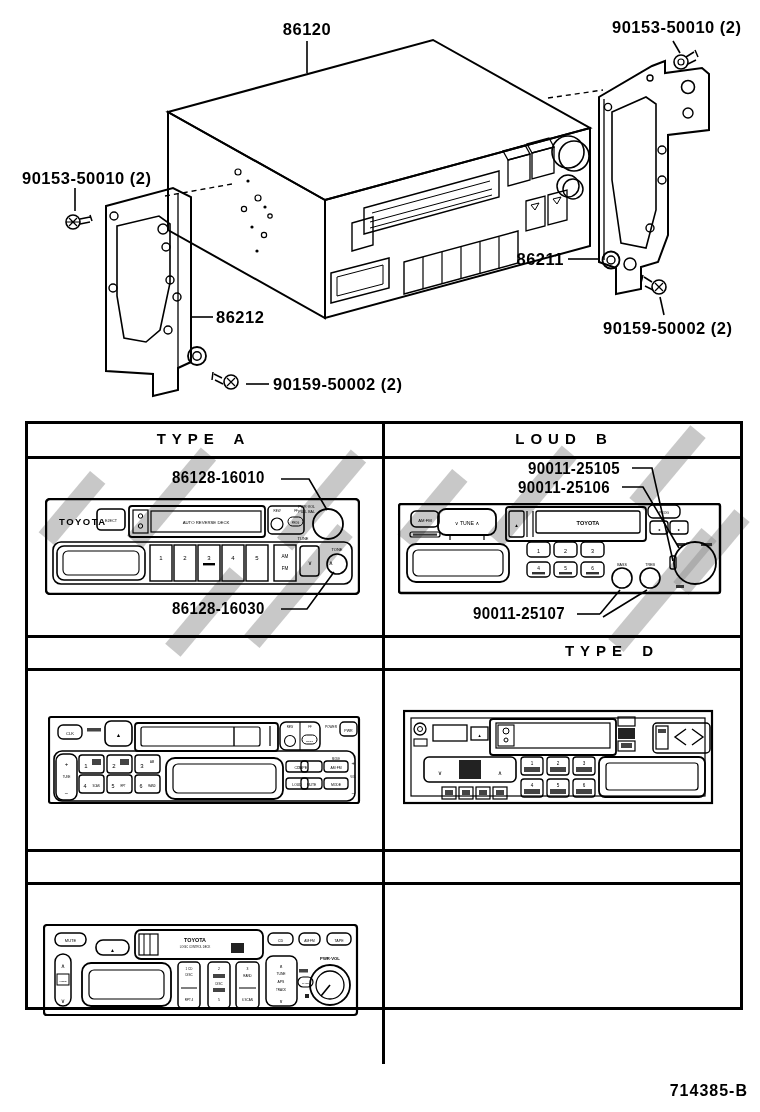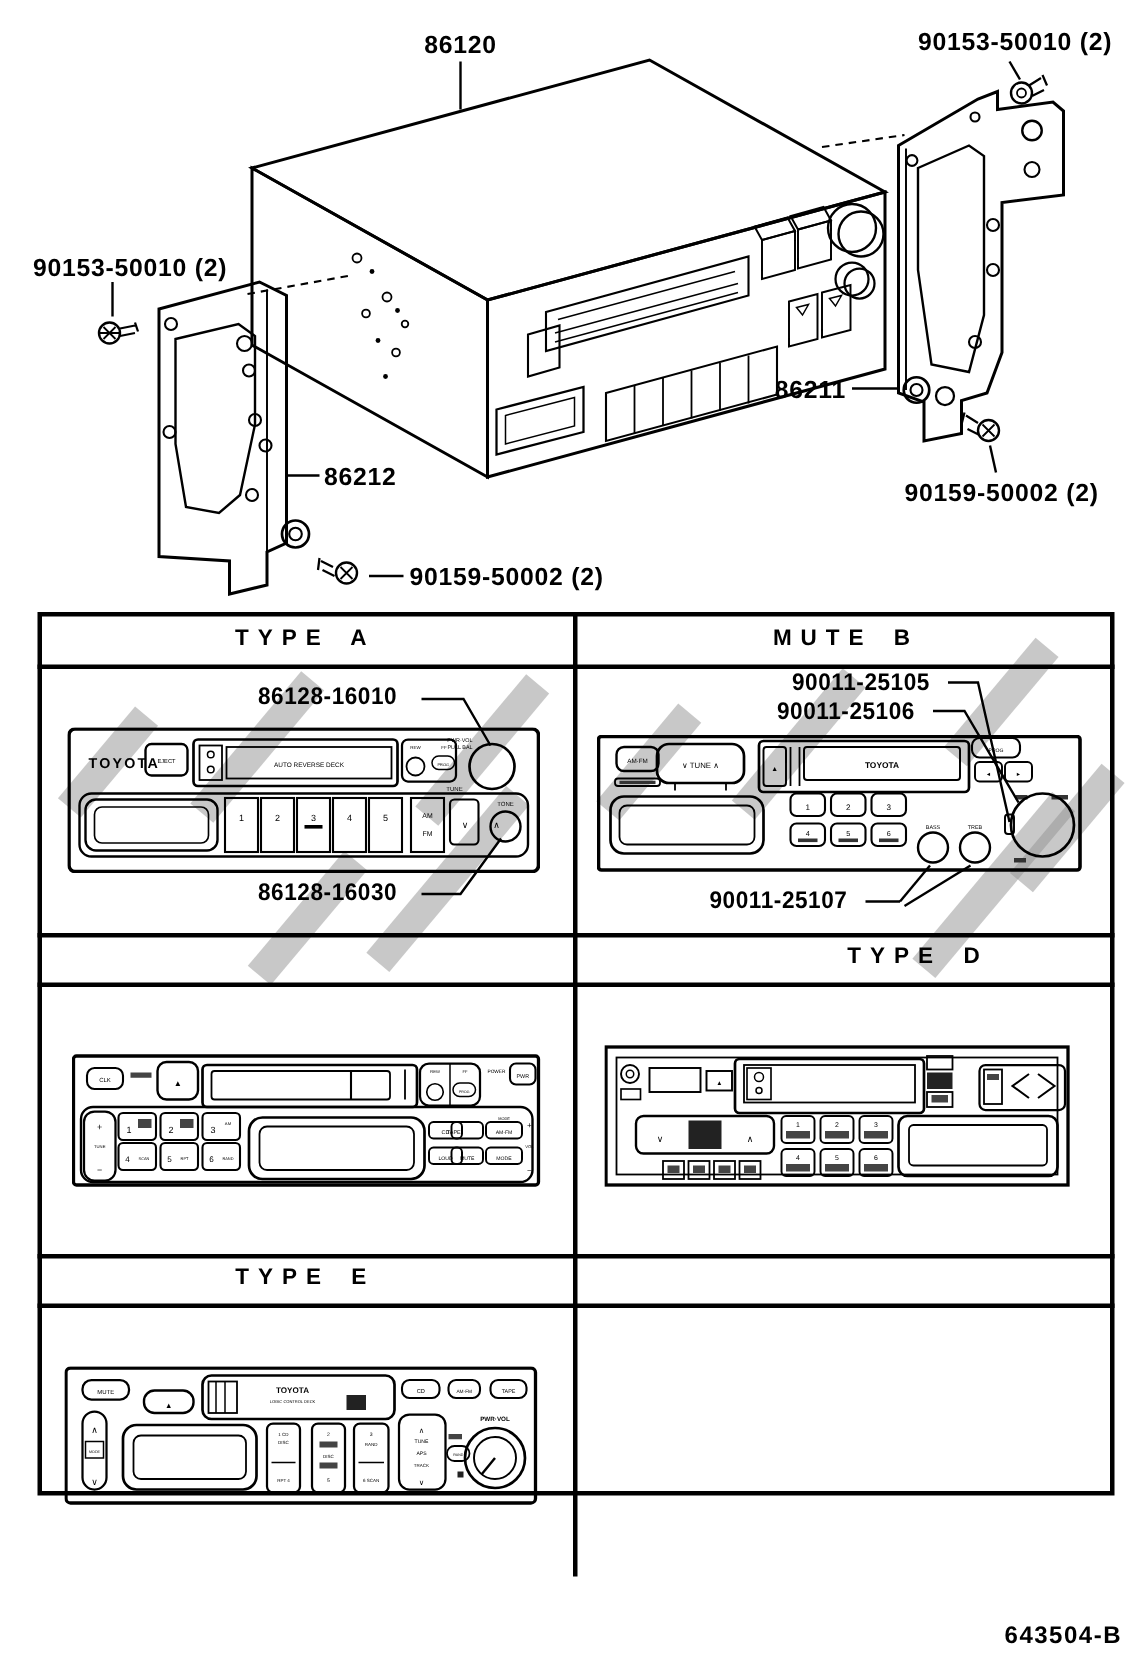--- a/index.html
+++ b/index.html
@@ -2,21 +2,21 @@
 <html><head>
 <meta charset="utf-8">
 <style>
   html,body{margin:0;padding:0;background:#fff;}
   .page{position:relative;width:760px;height:1112px;background:#fff;overflow:hidden;
         font-family:"Liberation Sans",sans-serif;color:#000;padding-left:10px;}
   svg text{font-family:"Liberation Sans",sans-serif;fill:#000;}
   .ink{stroke:#000;fill:none;}
   .plabel{font-size:16.5px;font-weight:bold;letter-spacing:.5px;}
   .wm{position:absolute;background:rgba(145,145,145,.5);height:20px;}
-  .tbl{position:absolute;left:25px;top:408px;width:718px;height:589px;}
+  .tbl{position:absolute;left:25px;top:421px;width:718px;height:589px;}
   .tbl .oborder{position:absolute;inset:0;border:3px solid #000;pointer-events:none;}
   .vline{position:absolute;left:357px;top:0;width:3px;height:643px;background:#000;}
   .hline{position:absolute;left:0;width:718px;height:3px;background:#000;}
   .hdr{position:absolute;height:26px;font-size:15px;font-weight:bold;letter-spacing:6px;
        word-spacing:4px;text-align:center;line-height:26px;}
   .pnum{position:absolute;font-size:16px;font-weight:bold;letter-spacing:.4px;
         transform:scaleX(.94);transform-origin:left;white-space:nowrap;}
   .facesvg{position:absolute;}
   .leads{position:absolute;left:0;top:0;pointer-events:none;}
   .code{position:absolute;left:600px;top:1082px;width:148px;text-align:right;
@@ -181,23 +181,22 @@
   <div class="tbl">
     <div class="oborder"></div>
     <div class="vline"></div>
     <div class="hline" style="top:35px;"></div>
     <div class="hline" style="top:214px;"></div>
     <div class="hline" style="top:247px;"></div>
     <div class="hline" style="top:428px;"></div>
     <div class="hline" style="top:461px;"></div>
 
     <div class="hdr" style="left:0;top:5px;width:357px;">TYPE  A</div>
-    <div class="hdr" style="left:360px;top:5px;width:358px;">MUTE  B</div>
+    <div class="hdr" style="left:360px;top:5px;width:358px;">LOUD  B</div>
     <div class="hdr" style="left:360px;top:217px;width:358px;margin-left:48px;">TYPE  D</div>
-    <div class="hdr" style="left:0;top:431px;width:357px;">TYPE  E</div>
 
     <div class="pnum" style="left:147px;top:48px;">86128-16010</div>
     <div class="pnum" style="left:147px;top:179px;">86128-16030</div>
     <div class="pnum" style="left:503px;top:39px;">90011-25105</div>
     <div class="pnum" style="left:493px;top:58px;">90011-25106</div>
     <div class="pnum" style="left:448px;top:184px;">90011-25107</div>
 
     <svg class="facesvg" style="left:20px;top:77px;" width="315" height="97" viewBox="0 0 315 97">
       <rect class="ink" stroke-width="2.4" x="1" y="1" width="313" height="95" rx="4"></rect>
       <text x="14" y="27" font-size="9.5" font-weight="bold" letter-spacing="1.5">TOYOTA</text>
@@ -580,14 +579,14 @@
       <path class="ink" stroke-width="1.6" d="M256,58 L284,58 L302,89"></path>
       <path class="ink" stroke-width="1.6" d="M256,188 L282,188 L309,151"></path>
       <path class="ink" stroke-width="1.6" d="M607,47 L627,47 L648,140"></path>
       <path class="ink" stroke-width="1.6" d="M597,66 L618,66 L654,127"></path>
       <path class="ink" stroke-width="1.6" d="M552,193 L575,193"></path>
       <line class="ink" stroke-width="1.6" x1="575" y1="193" x2="595" y2="169"></line>
       <line class="ink" stroke-width="1.6" x1="578" y1="196" x2="622" y2="169"></line>
     </svg>
   </div>
 
-  <div class="code">643504-B</div>
+  <div class="code">714385-B</div>
 </div>
 
 </body></html>

